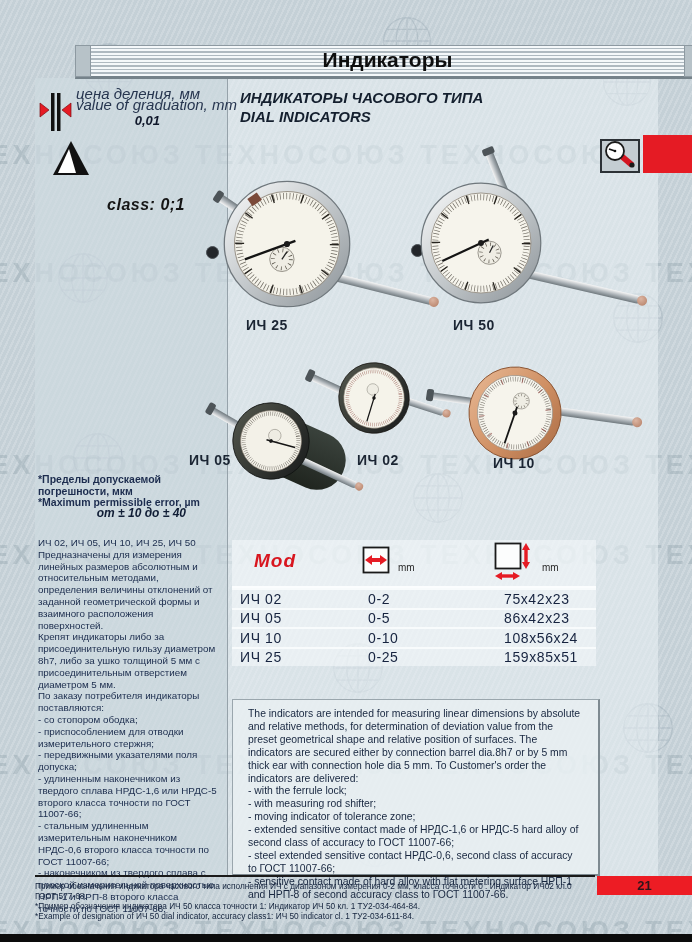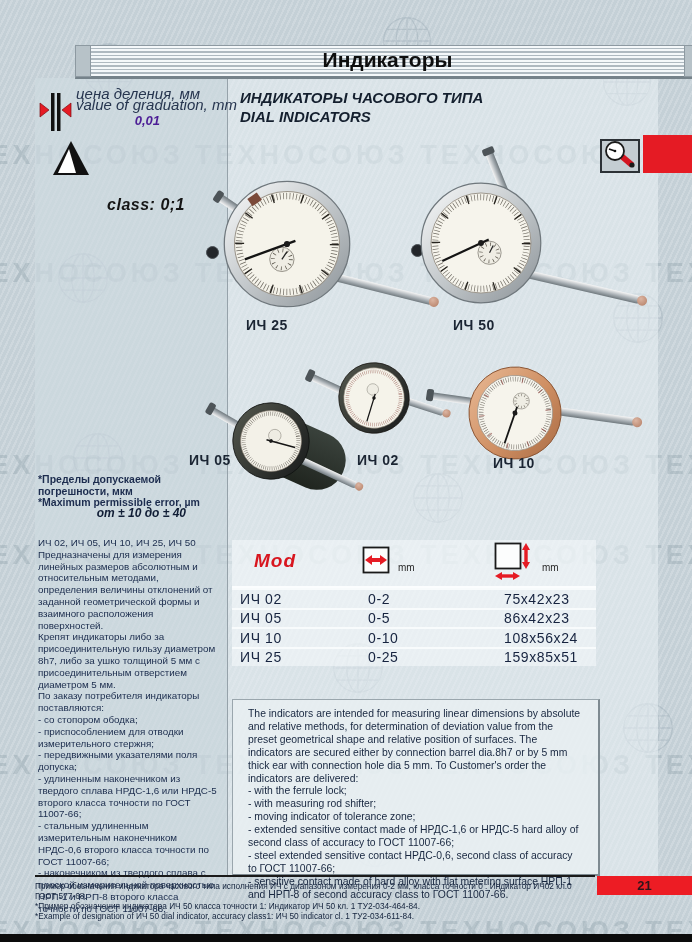--- a/index.html
+++ b/index.html
@@ -30,21 +30,21 @@
     border:1px solid #8d99a1;border-bottom:3px solid #75828a;
     text-align:center;font-size:21px;font-weight:bold;color:#0e0e0e;line-height:28px;margin-left:40px;
   }
   .header-bar::before,.header-bar::after{
     content:"";position:absolute;top:-1px;width:14px;height:30px;background:#b7c2c8;border:1px solid #8d99a1;
   }
   .header-bar::before{left:-1px;}
   .header-bar::after{right:-1px;}
   .z{position:absolute;z-index:6;}
   .small-lbl{font-size:15px;font-style:italic;color:#26354f;line-height:10.5px;}
-  .grad-value{font-size:13px;font-weight:bold;font-style:italic;color:#4c1d95;}
+  .grad-value{font-size:13px;font-weight:bold;font-style:italic;color:#0f172a;}
   .class-lbl{font-size:16px;font-weight:bold;font-style:italic;color:#151515;letter-spacing:.5px;}
   .page-title{font-size:15px;font-weight:bold;font-style:italic;color:#141f2e;line-height:19px;white-space:pre-line;}
   .prod-lbl{font-size:14px;font-weight:600;color:#1b2533;letter-spacing:.5px;}
   .err-bold{font-size:10.5px;font-weight:bold;line-height:12px;color:#1c2c4e;white-space:pre-line;}
   .err-range{font-size:12px;font-weight:bold;font-style:italic;color:#101d35;}
   .ru-desc{font-size:9.8px;line-height:11.8px;color:#1a2b4c;white-space:pre-line;width:182px;}
   
   .spec-table{position:absolute;left:232px;top:540px;width:364px;z-index:6;background:rgba(246,250,251,.55);}
   .spec-head{position:relative;height:46px;border-bottom:2px solid #fbfdfe;}
   .mod-hdr{position:absolute;left:10px;top:10px;font-size:19px;font-weight:bold;font-style:italic;color:#d8161f;letter-spacing:1px;margin-left:12px;}

